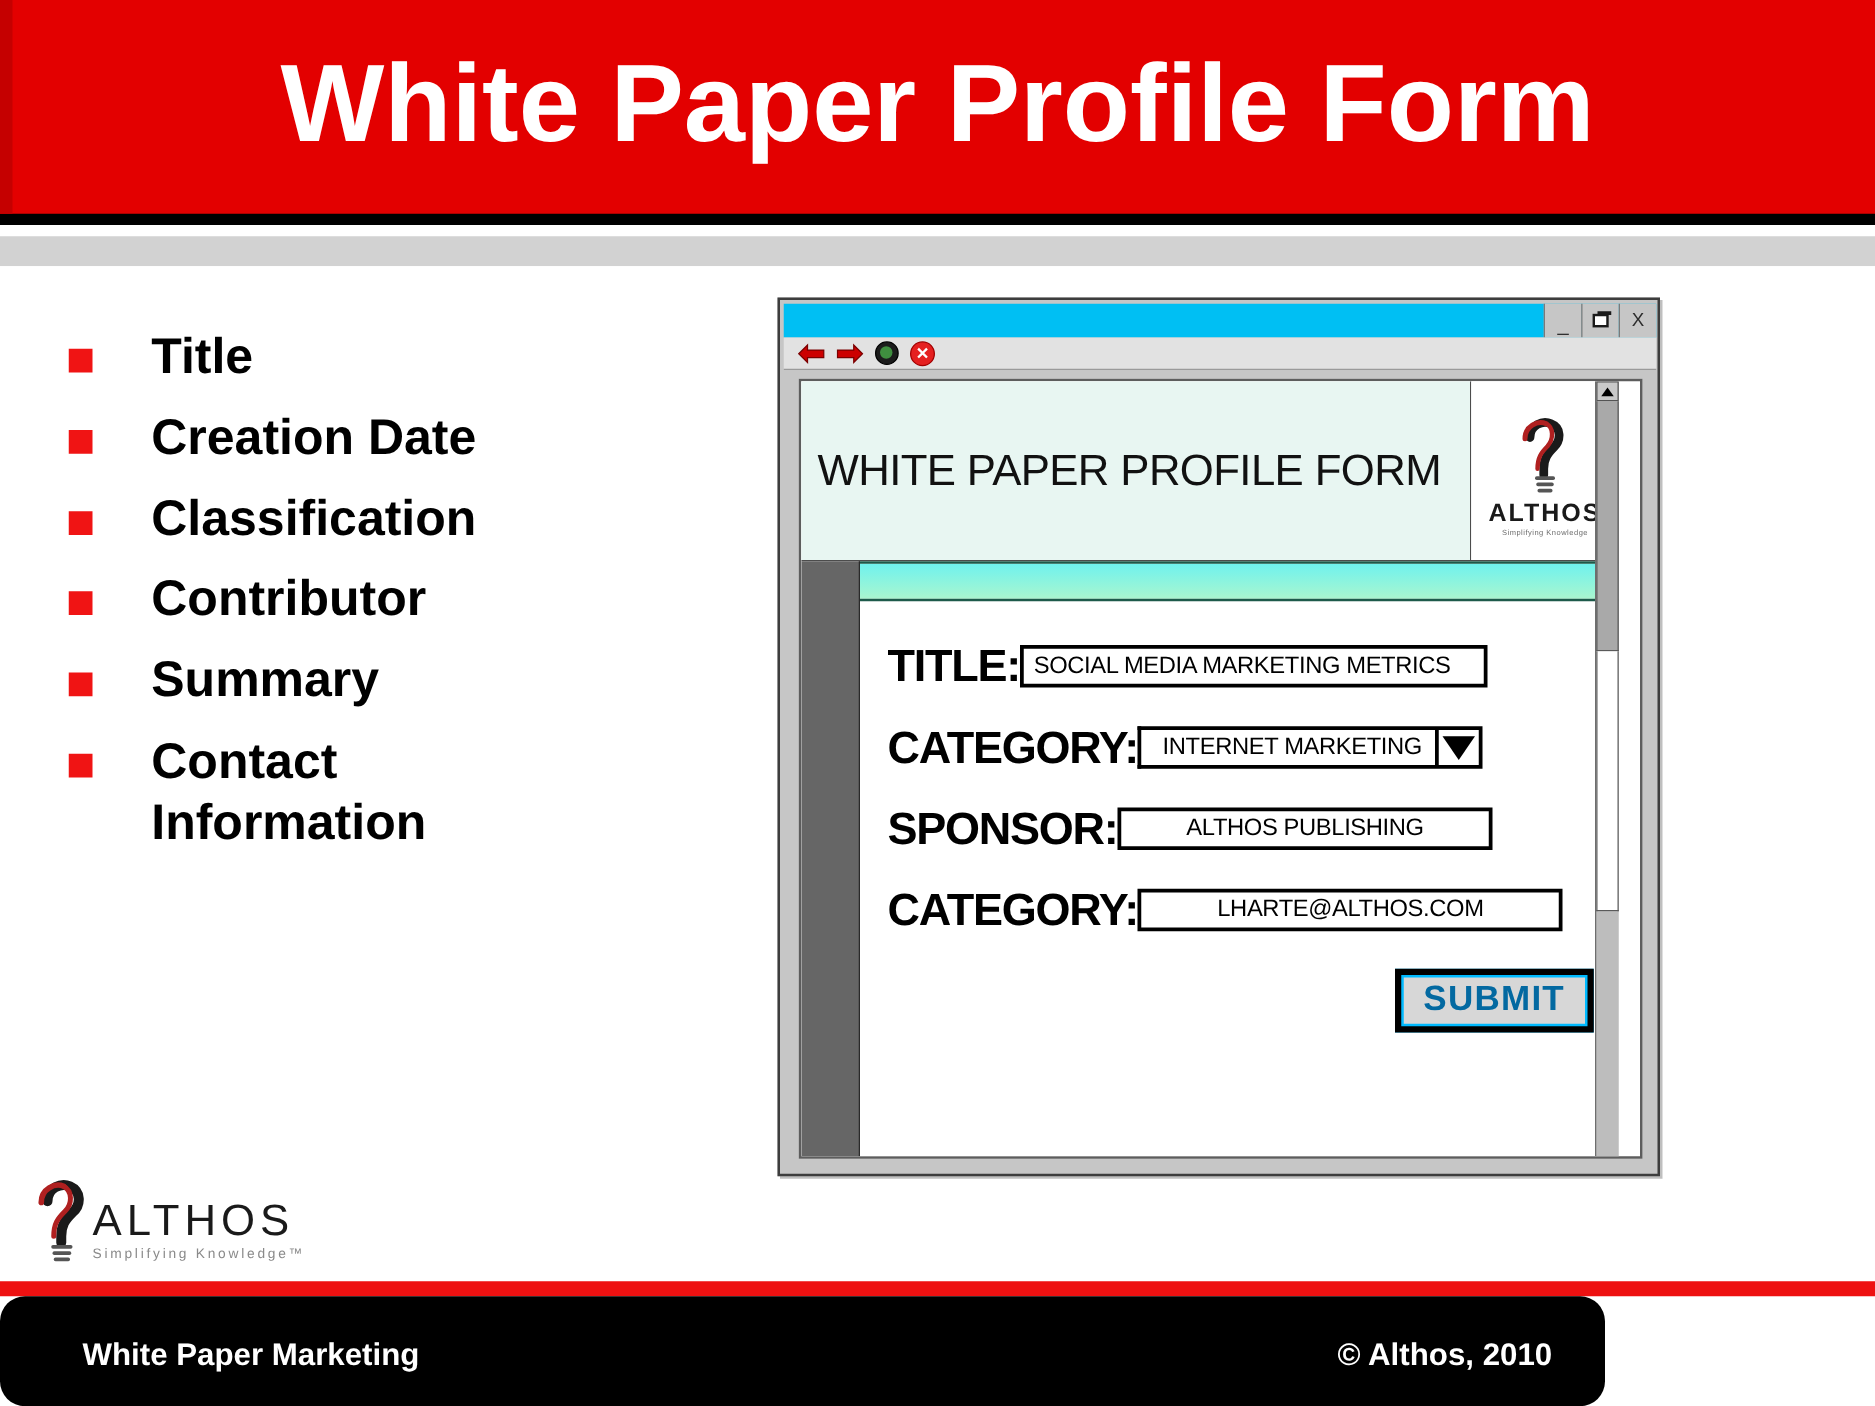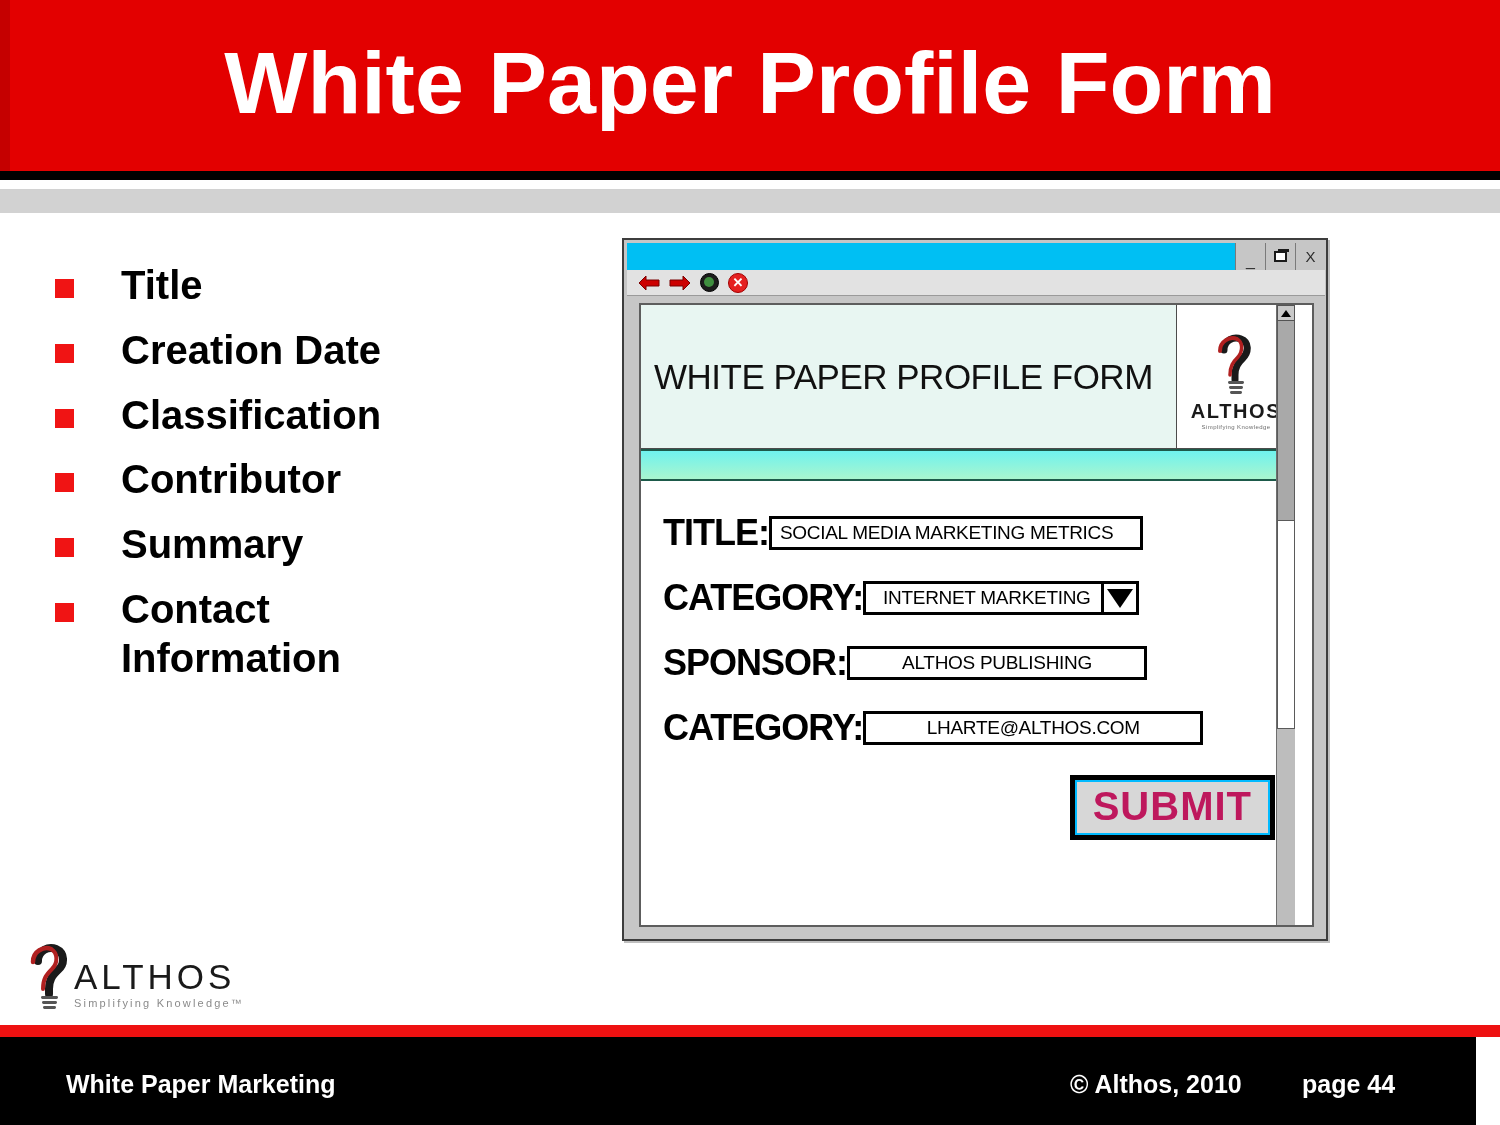--- a/index.html
+++ b/index.html
@@ -235,21 +235,20 @@
     letter-spacing: .4px;
     color: #6d6d6d;
     margin-top: 1px;
     white-space: nowrap;
   }
 
   
   .form-body {
     display: flex;
     height: 476px;
-    flex-direction: column;
   }
   .form-sidebar {
     width: 46px;
     background: #666666;
     border-right: 1px solid #2a2a2a;
     flex: 0 0 auto;
   }
   .form-main {
     flex: 1 1 auto;
     background: #ffffff;
@@ -322,23 +321,23 @@
   }
   .submit-btn {
     border: 5px solid #000000;
     background: #00baff;
     padding: 2px;
     box-sizing: border-box;
   }
   .submit-inner {
     background: #d7d7d7;
     padding: 1px 16px 4px 16px;
-    font-size: 40px;
-    font-weight: bold;
-    color: #be185d;
+    font-size: 28px;
+    font-weight: bold;
+    color: #0369a1;
     letter-spacing: 1px;
     line-height: 1.15;
   }
 
   
   .scrollbar {
     position: absolute;
     right: 0; top: 0;
     width: 19px;
     height: 620px;
@@ -403,24 +402,25 @@
   .footer-red {
     position: absolute;
     left: 0; top: 1025px;
     width: 1500px;
     height: 12px;
     background: #ee1111;
   }
   .footer {
     position: absolute;
     left: 0; top: 1037px;
-    width: 1476px;
+    width: 1284px;
     height: 88px;
     background: #000000;
     color: #ffffff;
+    border-radius: 20px;
   }
   .footer-left {
     position: absolute;
     left: 66px; top: 33px;
     font-size: 25px;
     font-weight: bold;
   }
   .footer-copy {
     position: absolute;
     left: 1070px; top: 33px;

